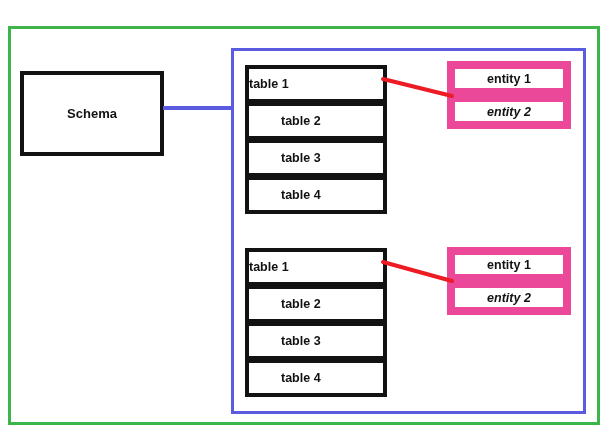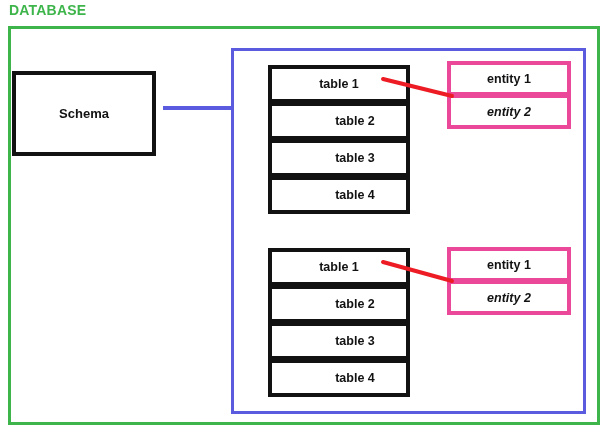--- a/index.html
+++ b/index.html
@@ -51,21 +51,21 @@
     width: 355px;
     height: 366px;
     border: 3px solid #5b5be0;
     box-sizing: border-box;
     background: transparent;
   }
 
   
   #schema-box {
     position: absolute;
-    left: 12px;
+    left: 20px;
     top: 71px;
     width: 144px;
     height: 85px;
     border: 4px solid #121212;
     box-sizing: border-box;
     background: #ffffff;
     display: flex;
     align-items: center;
     justify-content: center;
   }
@@ -95,23 +95,22 @@
   #table-stack-2 { left: 245px; top: 248px; }
 
   .table-box {
     width: 142px;
     height: 38px;
     border: 4px solid #121212;
     box-sizing: border-box;
     background: #ffffff;
     display: flex;
     align-items: center;
-    justify-content: center;
+    justify-content: flex-start;
     margin-bottom: 0px;
-    margin-left: 23px;
   }
   .table-box + .table-box {
     margin-top: -1px;
     padding-left: 32px;
   }
   .table-box .node-label {
     font-size: 12.5px;
     font-weight: bold;
     color: #121212;
   }
@@ -121,21 +120,21 @@
     position: absolute;
     width: 124px;
     background: transparent;
   }
   #entity-group-1 { left: 447px; top: 61px; }
   #entity-group-2 { left: 447px; top: 247px; }
 
   .entity-box {
     width: 124px;
     height: 35px;
-    border: 4px solid #ec4899;
+    border: 8px solid #ec4899;
     box-sizing: border-box;
     background: #ffffff;
     display: flex;
     align-items: center;
     justify-content: center;
     overflow: hidden;
   }
   .entity-box + .entity-box {
     margin-top: -2px;
     font-style: italic;
@@ -154,21 +153,20 @@
     width: 612px;
     height: 434px;
     pointer-events: none;
   }
 </style>
 </head>
 <body>
 
 <div id="canvas">
 
-  <div id="database-title">DATABASE</div>
 
   <div id="database-container"></div>
 
   <div id="tables-container"></div>
 
   <div id="schema-box">
     <span class="node-label">Schema</span>
   </div>
 
   <div class="schema-connector"></div>

